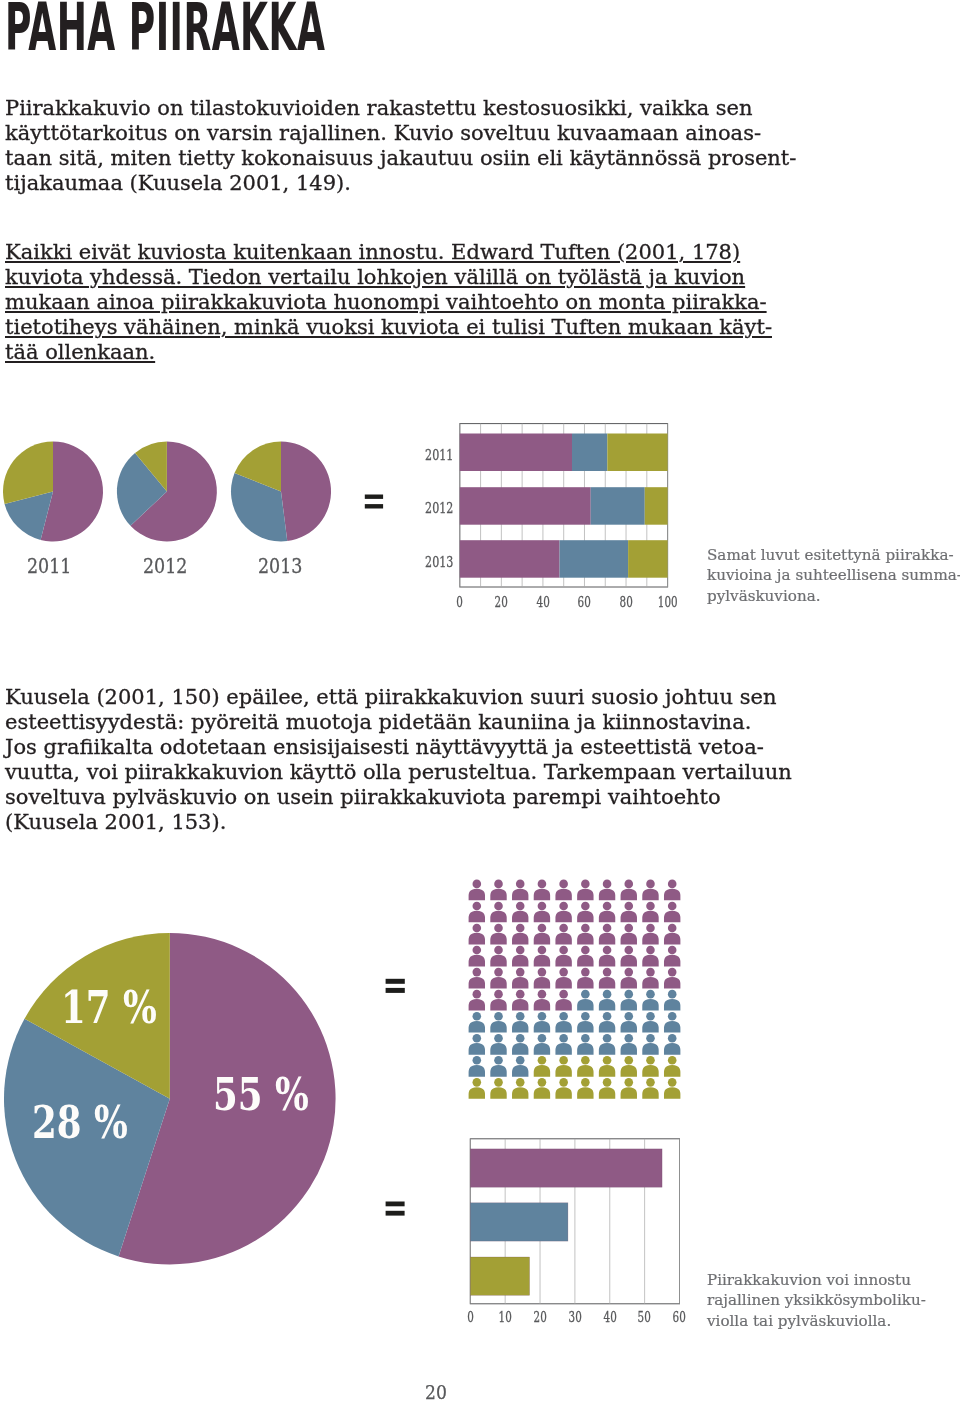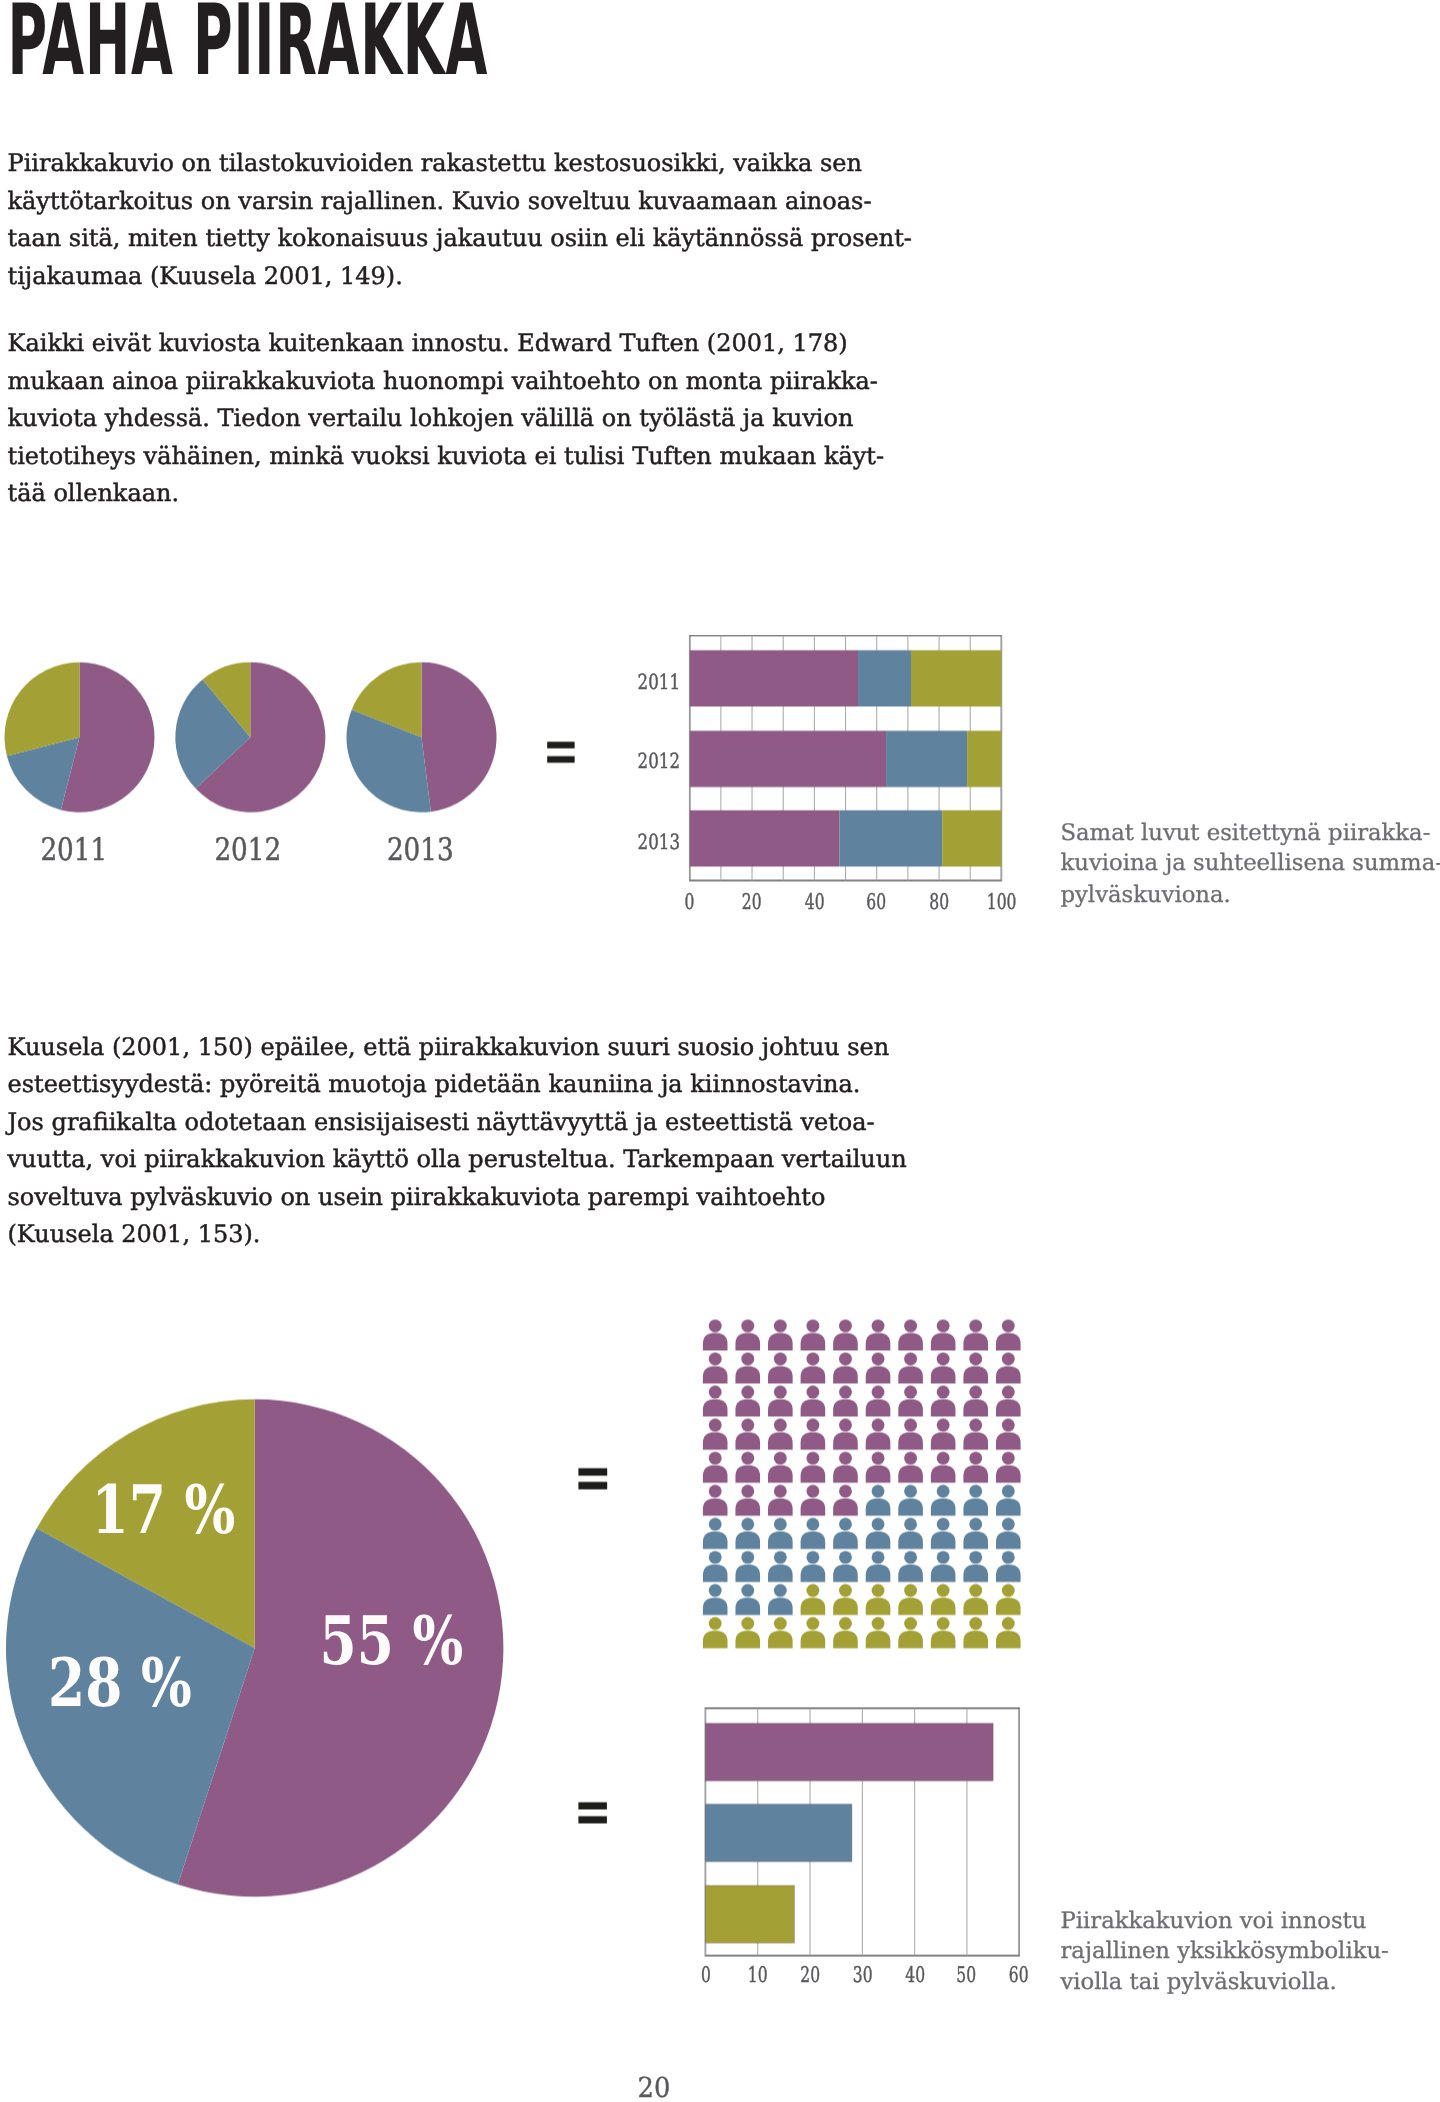--- a/index.html
+++ b/index.html
@@ -5,25 +5,25 @@
 <style>
   html,body{margin:0;padding:0;background:#ffffff;}
   body{width:960px;height:1401px;position:relative;overflow:hidden;
        font-family:"DejaVu Serif",serif;}
   #page *{backface-visibility:hidden;-webkit-font-smoothing:antialiased;}
   #page{position:absolute;left:0;top:0;width:960px;height:1213px;background:#ffffff;}
   .abs{position:absolute;}
   #title{left:5px;top:-5px;margin:0;font-family:"DejaVu Sans Condensed","Liberation Sans",sans-serif;
          font-weight:bold;font-size:65.5px;color:#231f20;line-height:65.5px;letter-spacing:0.8px;
          white-space:nowrap;transform:scaleX(0.612);transform-origin:left top;}
-  .para{font-family:"DejaVu Serif",serif;font-size:16px;line-height:25.1px;
+  .para{font-family:"DejaVu Serif",serif;font-size:21px;line-height:25.1px;
         color:#231f20;white-space:nowrap;-webkit-text-stroke:0.32px #231f20;}
   .para div{white-space:nowrap;}
   #p1{left:5px;top:96.2px;}
-  #p2{left:5px;top:216px;}
+  #p2{left:5px;top:240px;text-decoration:underline;}
   #p3{left:5px;top:684.6px;}
   .caption{font-family:"DejaVu Serif",serif;font-size:15.15px;line-height:20.6px;
            color:#6d6e71;white-space:nowrap;-webkit-text-stroke:0.2px #6d6e71;}
   #cap1{left:707px;top:544.5px;}
   #cap2{left:707px;top:1269.7px;}
   #pagenum{left:425.3px;top:1383.5px;font-family:"DejaVu Serif",serif;
            font-size:18.5px;color:#58595b;line-height:18.5px;white-space:nowrap;
            transform:scaleX(0.93);transform-origin:left top;
            -webkit-text-stroke:0.25px #58595b;}
   .yearlbl{font-family:"DejaVu Serif",serif;font-size:20.6px;color:#58595b;
@@ -52,22 +52,22 @@
   <h1 class="abs" id="title">PAHA PIIRAKKA</h1>
 
   <div class="abs para" id="p1">
     <div>Piirakkakuvio on tilastokuvioiden rakastettu kestosuosikki, vaikka sen</div>
     <div>käyttötarkoitus on varsin rajallinen. Kuvio soveltuu kuvaamaan ainoas-</div>
     <div>taan sitä, miten tietty kokonaisuus jakautuu osiin eli käytännössä prosent-</div>
     <div>tijakaumaa (Kuusela 2001, 149).</div>
   </div>
   <div class="abs para" id="p2">
     <div>Kaikki eivät kuviosta kuitenkaan innostu. Edward Tuften (2001, 178)</div>
+    <div>kuviota yhdessä. Tiedon vertailu lohkojen välillä on työlästä ja kuvion</div>
     <div>mukaan ainoa piirakkakuviota huonompi vaihtoehto on monta piirakka-</div>
-    <div>kuviota yhdessä. Tiedon vertailu lohkojen välillä on työlästä ja kuvion</div>
     <div>tietotiheys vähäinen, minkä vuoksi kuviota ei tulisi Tuften mukaan käyt-</div>
     <div>tää ollenkaan.</div>
   </div>
   <div class="abs para" id="p3">
     <div>Kuusela (2001, 150) epäilee, että piirakkakuvion suuri suosio johtuu sen</div>
     <div>esteettisyydestä: pyöreitä muotoja pidetään kauniina ja kiinnostavina.</div>
     <div>Jos grafiikalta odotetaan ensisijaisesti näyttävyyttä ja esteettistä vetoa-</div>
     <div>vuutta, voi piirakkakuvion käyttö olla perusteltua. Tarkempaan vertailuun</div>
     <div>soveltuva pylväskuvio on usein piirakkakuviota parempi vaihtoehto</div>
     <div>(Kuusela 2001, 153).</div>

